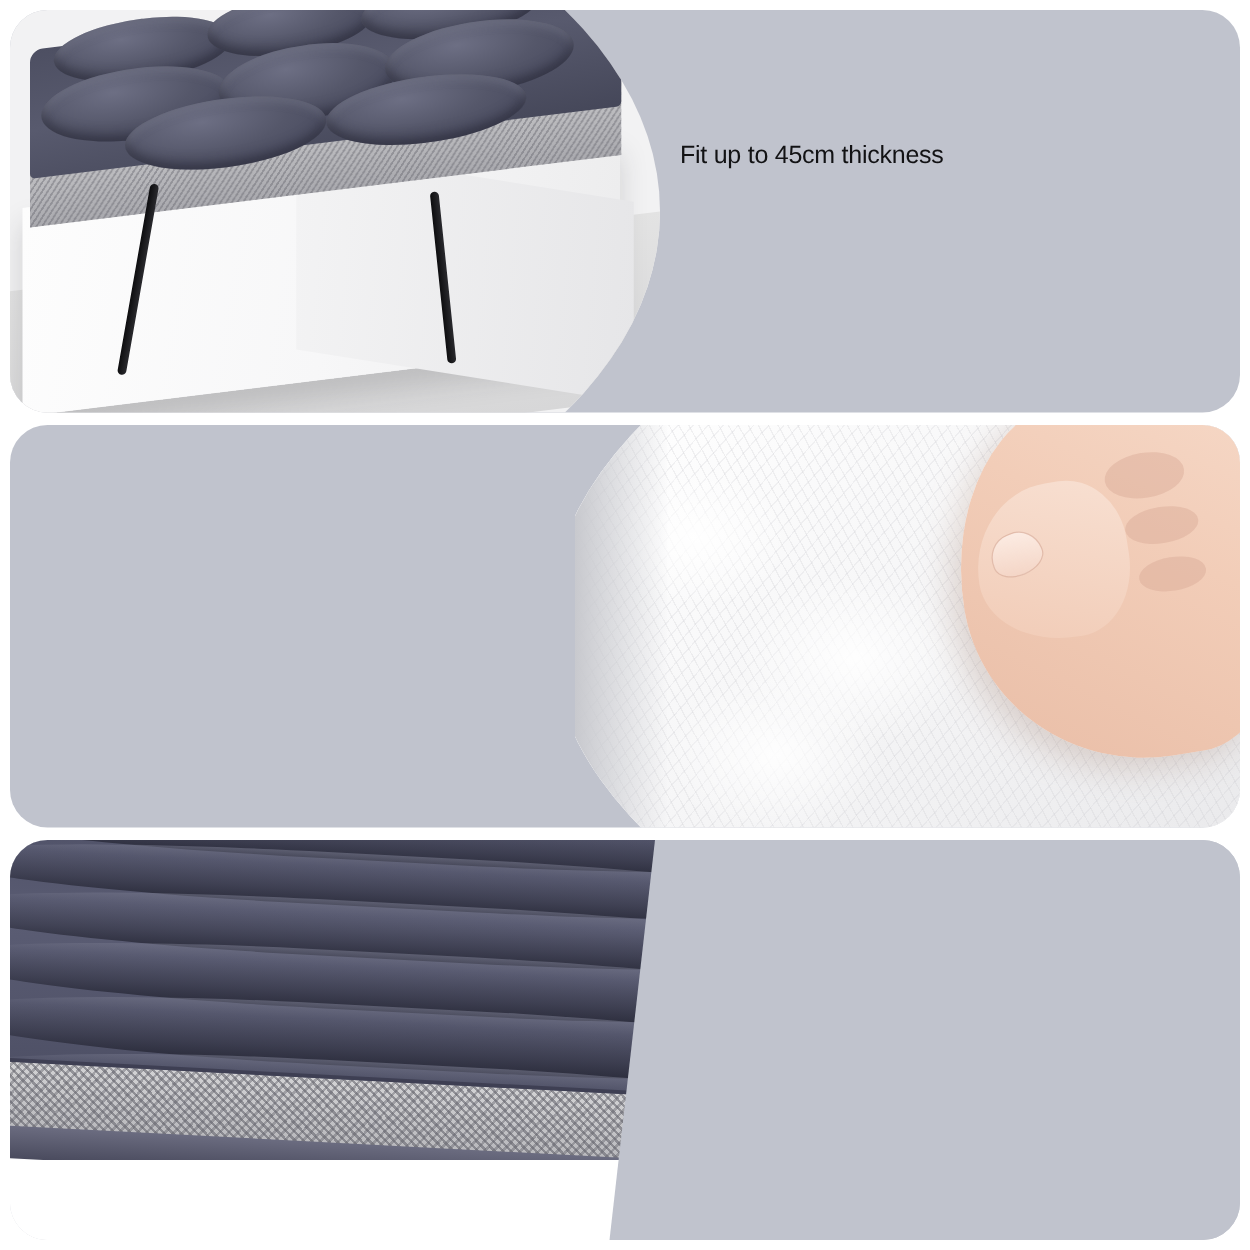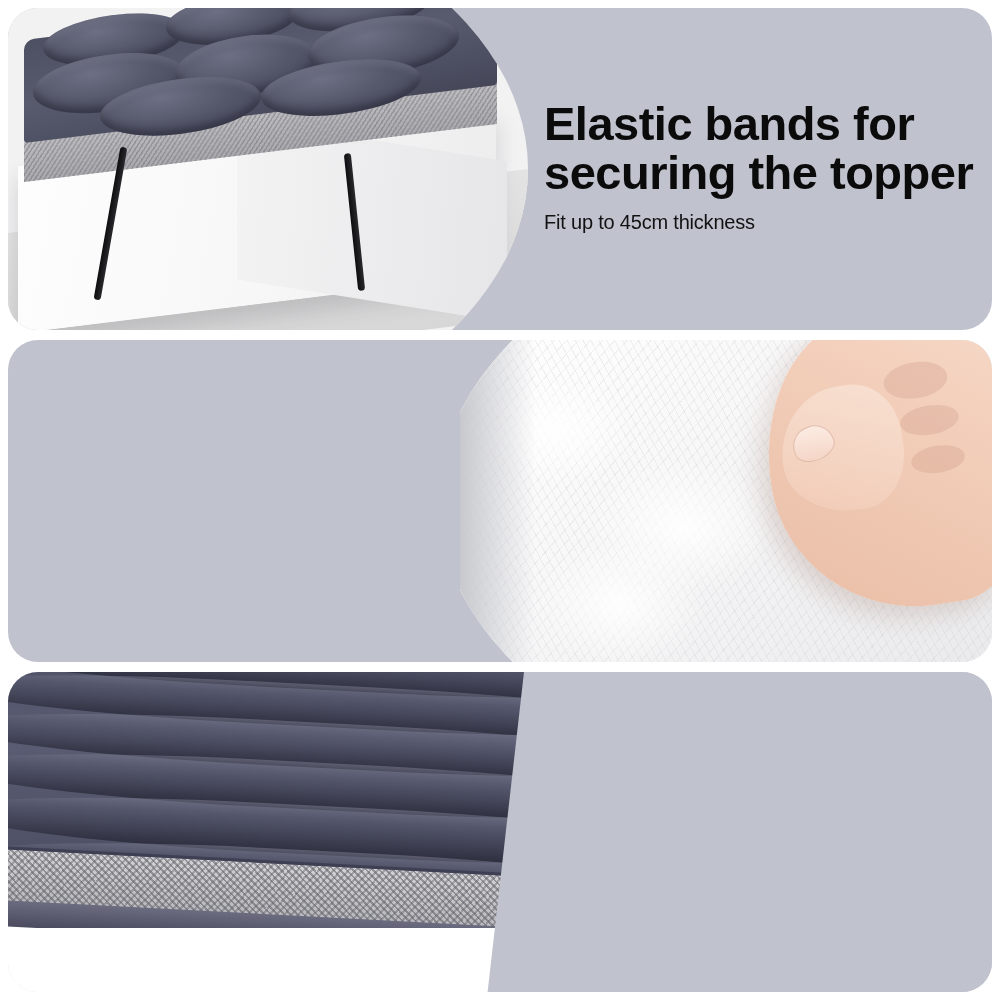--- a/index.html
+++ b/index.html
@@ -221,22 +221,20 @@
           <div class="s1-tuft" style="left:60%; top:20%;  width:32%; height:56%;"></div>
           <div class="s1-tuft" style="left:16%; top:56%;  width:34%; height:54%;"></div>
           <div class="s1-tuft" style="left:50%; top:58%;  width:34%; height:52%;"></div>
         </div>
         <div class="s1-band" style="left:19%; top:43%; height:48%; transform: rotate(10deg);"></div>
         <div class="s1-band" style="left:66%; top:45%; height:43%; transform: rotate(-6deg);"></div>
       </div>
     </div>
 
     <div class="copy" id="copy-elastic">
-      <div class="headline">Elastic bands for
-securing the topper</div>
       <div class="subline">Fit up to 45cm thickness</div>
     </div>
   </div>
 
   <div class="panel" id="panel-fibre">
 
     <div class="photo" id="photo-fibre">
       <div class="scene2">
         <div class="s2-fibre"></div>
         <div class="s2-shadowL"></div>

